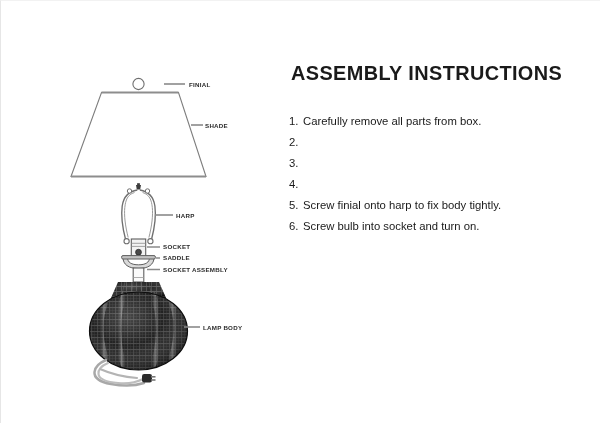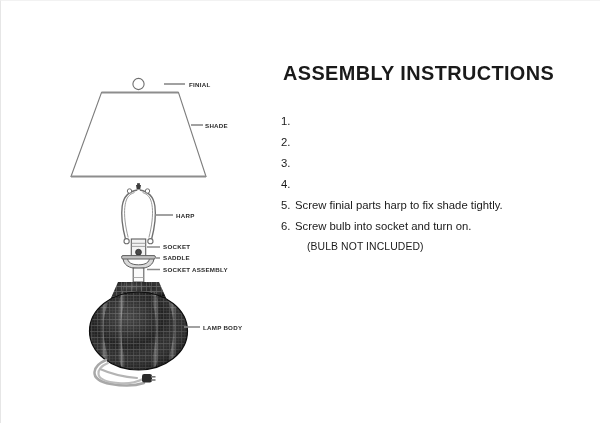--- a/index.html
+++ b/index.html
@@ -25,21 +25,21 @@
   .lbl{
     font-family:"Liberation Sans", sans-serif;
     font-size:6.2px;
     font-weight:700;
     letter-spacing:0.25px;
     fill:#2b2b2b;
   }
   
   #instructions{
     position:absolute;
-    left:280px;top:60px;width:310px;
+    left:288px;top:60px;width:310px;
   }
   #title{
     font-size:20.5px;
     font-weight:700;
     letter-spacing:0.4px;
     color:#1a1a1a;
     white-space:nowrap;
     margin:0 0 26px 2px;
     font-stretch:condensed;
     transform:scaleX(0.97);
@@ -223,36 +223,36 @@
       </g>
     </svg>
   </div>
 
   <div id="instructions">
     <h1 id="title">ASSEMBLY INSTRUCTIONS</h1>
 
     <ol class="steps">
       <li>
         <span class="num">1.</span>
+        <span>Carefully remove all parts from box.</span>
       </li>
       <li>
         <span class="num">2.</span>
       </li>
       <li>
         <span class="num">3.</span>
       </li>
       <li>
         <span class="num">4.</span>
       </li>
       <li>
         <span class="num">5.</span>
-        <span>Screw finial parts harp to fix shade tightly.</span>
+        <span>Screw finial onto harp to fix body tightly.</span>
       </li>
       <li>
         <span class="num">6.</span>
         <span>Screw bulb into socket and turn on.</span>
       </li>
     </ol>
 
-    <div class="note">(BULB NOT INCLUDED)</div>
   </div>
 
 </div>
 
 </body></html>

